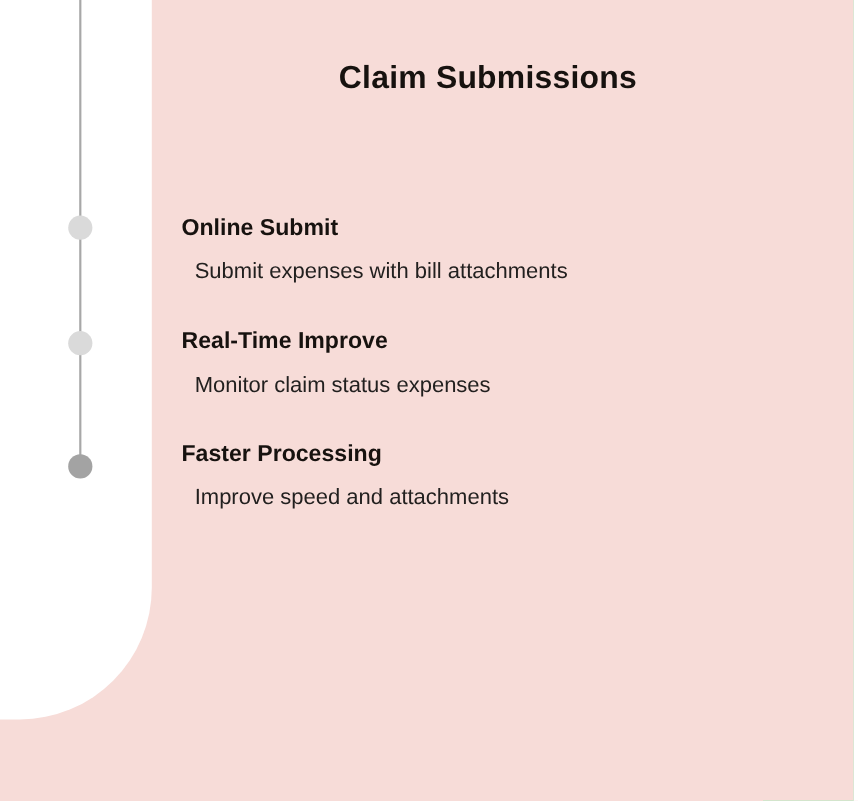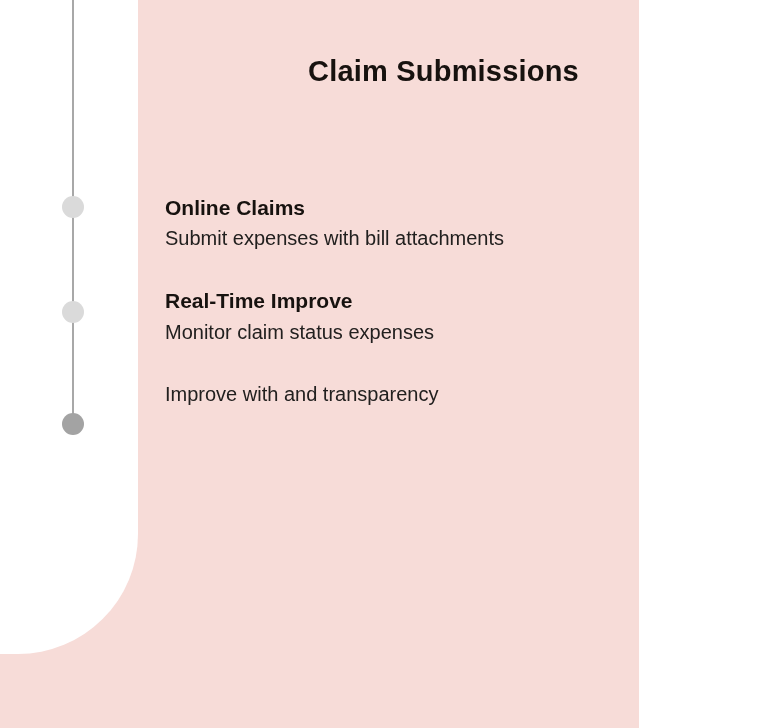--- a/index.html
+++ b/index.html
@@ -6,25 +6,24 @@
   html, body {
     margin: 0;
     padding: 0;
   }
   body {
     font-family: "Liberation Sans", "DejaVu Sans", sans-serif;
     background: #ffffff;
   }
   #stage {
     position: relative;
-    width: 619px;
+    width: 776px;
     height: 728px;
     overflow: hidden;
     background: #86efac;
-    padding-left: 20px;
   }
   
   .pink-panel {
     position: absolute;
     left: 0;
     top: 0;
     width: 780px;
     height: 728px;
     background: #f7dcd8;
   }
@@ -96,21 +95,21 @@
     font-weight: bold;
     color: #17120f;
     line-height: 1.35;
     margin: 0 0 3px 0;
   }
   .feature-desc {
     font-size: 20px;
     font-weight: normal;
     color: #22201f;
     line-height: 1.35;
-    margin: 0;
+    margin: 12px;
   }
 </style>
 </head>
 <body>
 
 <div id="stage">
 
   <div class="pink-panel"></div>
 
   <div class="white-block"></div>
@@ -120,28 +119,29 @@
     <div class="timeline-dot d1"></div>
     <div class="timeline-dot d2"></div>
     <div class="timeline-dot d3"></div>
   </div>
 
   <div class="panel-title">Claim Submissions</div>
 
   <div class="feature-list">
 
     <div class="feature-item">
-      <p class="feature-heading">Online Claims</p>
+      <p class="feature-heading">Online Submit</p>
       <p class="feature-desc">Submit expenses with bill attachments</p>
     </div>
 
     <div class="feature-item">
       <p class="feature-heading">Real-Time Improve</p>
       <p class="feature-desc">Monitor claim status expenses</p>
     </div>
 
     <div class="feature-item">
-      <p class="feature-desc">Improve with and transparency</p>
+      <p class="feature-heading">Faster Processing</p>
+      <p class="feature-desc">Improve speed and attachments</p>
     </div>
 
   </div>
 
 </div>
 
 </body></html>

